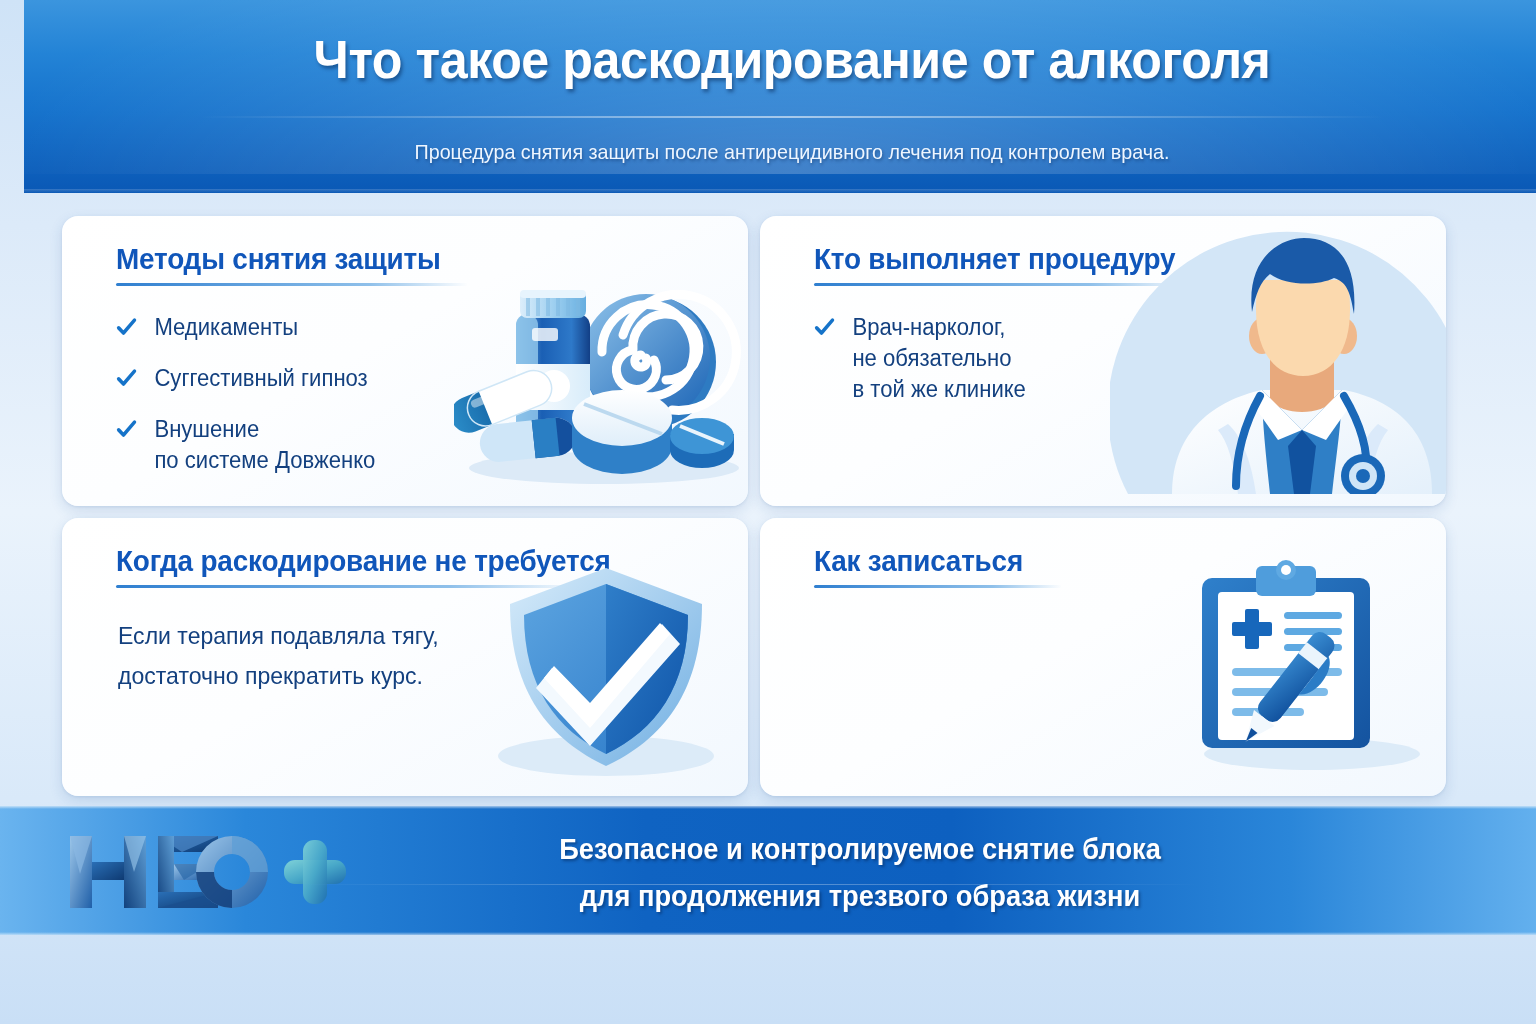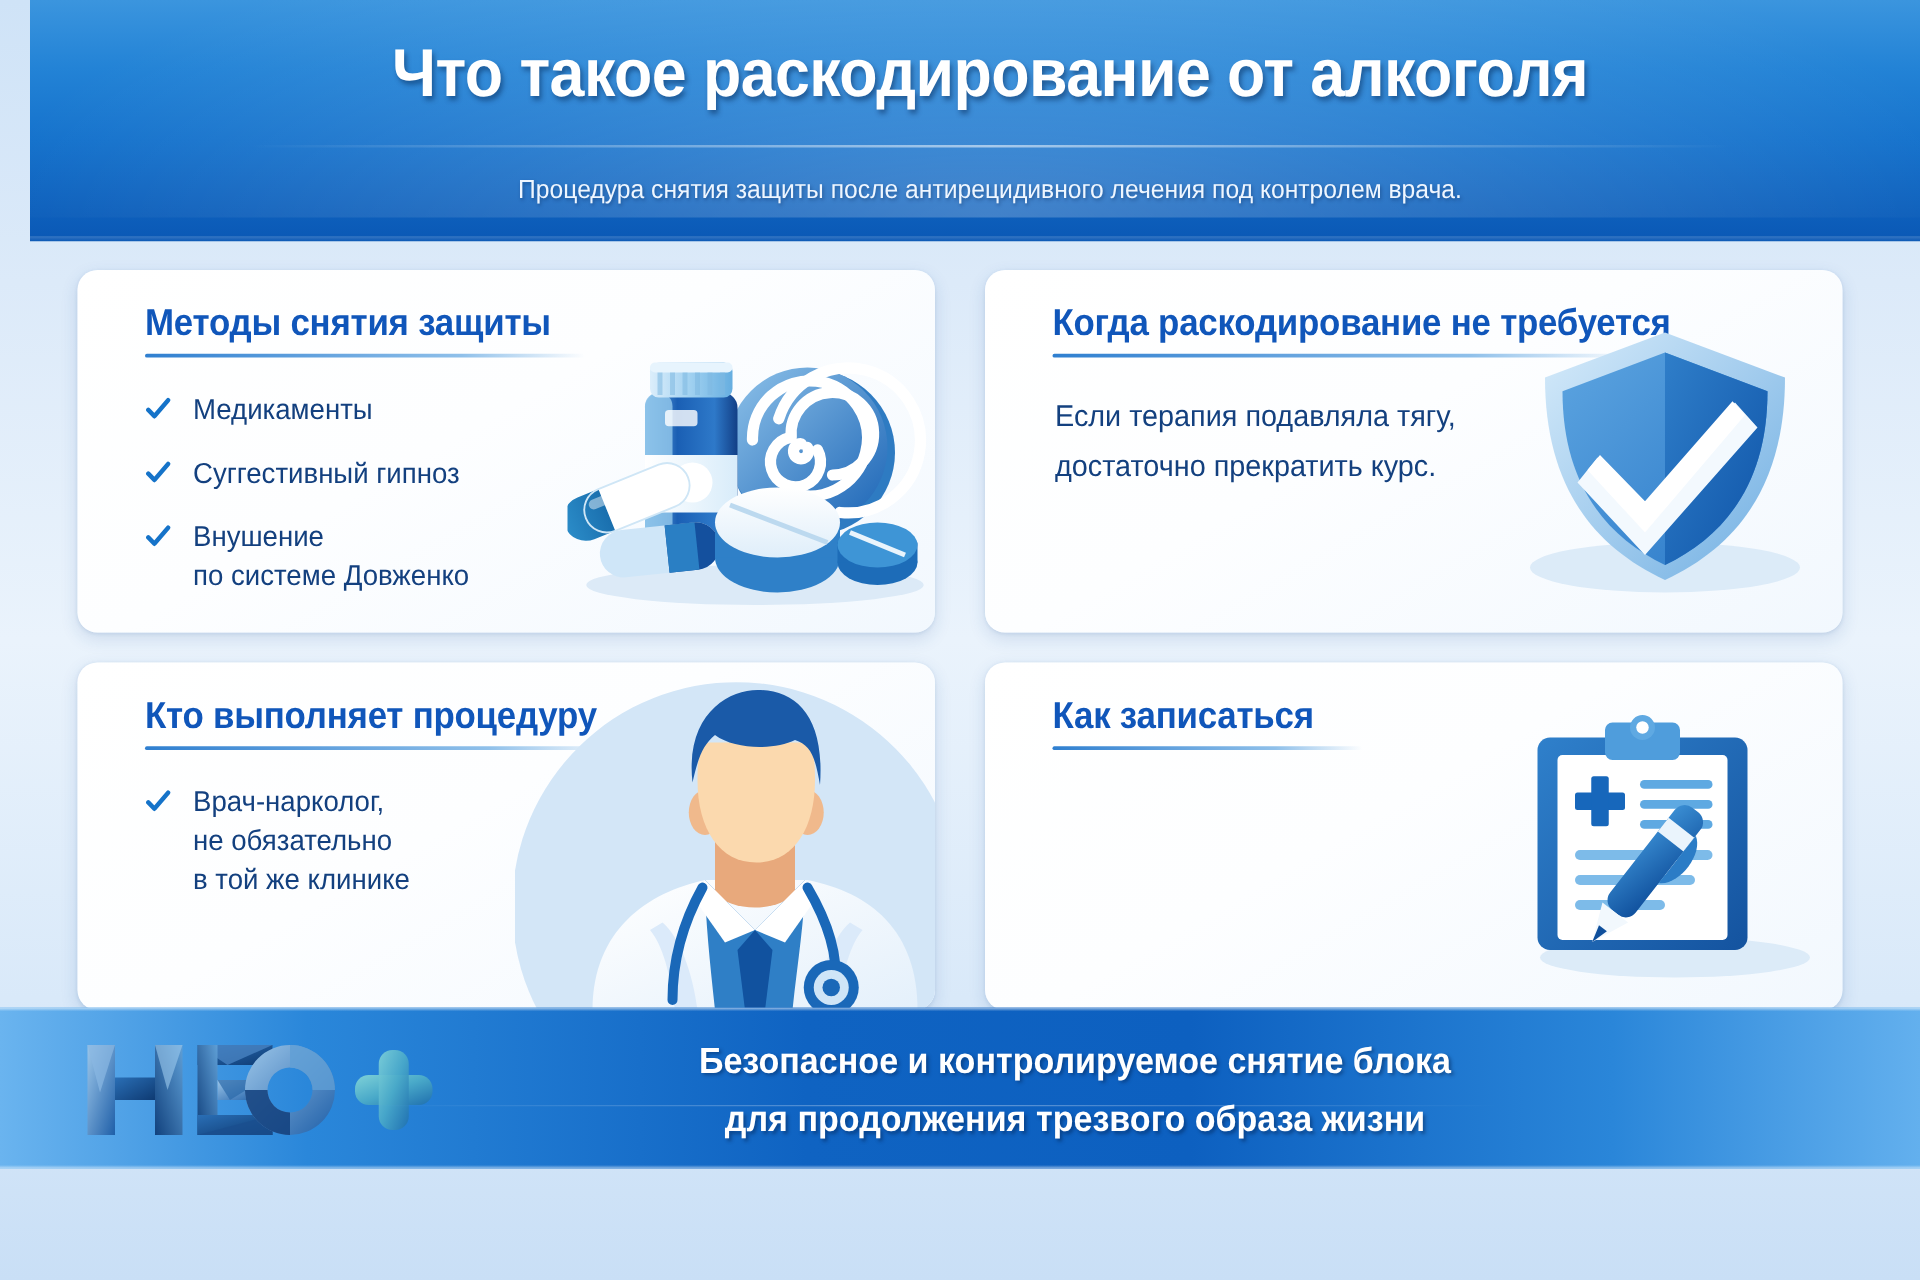--- a/index.html
+++ b/index.html
@@ -58,21 +58,21 @@
     white-space:nowrap;
   }
 
   
   #grid{
     position:absolute; left:62px; top:216px;
     width:1412px; height:592px;
     display:grid;
     grid-template-columns:686px 686px;
     grid-template-rows:290px 278px;
-    column-gap:40px; row-gap:24px;
+    column-gap:40px; row-gap:24px;gap:12px;
   }
   .card{
     position:relative;
     background:linear-gradient(150deg,#ffffff 0%,#fdfeff 45%,#f2f8fe 100%);
     border-radius:16px;
     box-shadow:0 5px 14px rgba(25,80,150,.14), 0 1px 3px rgba(25,80,150,.10);
     overflow:hidden;
   }
   .card-head{
     position:absolute; left:54px; top:26px; right:40px;
@@ -290,55 +290,20 @@
           <ellipse cx="30" cy="22" rx="32" ry="18" fill="#1d6cb8"></ellipse>
           <rect x="-2" y="6" width="64" height="16" fill="#1d6cb8"></rect>
           <ellipse cx="30" cy="8" rx="32" ry="18" fill="#3e95d6"></ellipse>
           <path d="M8 -2 L52 16" stroke="#e9f4fc" stroke-width="4"></path>
         </g>
       </svg>
     </div>
 
     <div class="card">
       <div class="card-head">
-        <div class="card-title">Когда раскодирование не требуется</div>
-        <div class="card-rule rule-w2"></div>
-      </div>
-      <div class="plain-text">
-        <div>Если терапия подавляла тягу,</div>
-        <div>достаточно прекратить курс.</div>
-      </div>
-
-      <svg class="art" style="left:432px; top:42px; width:230px; height:222px;" viewBox="0 0 230 222">
-        <defs>
-          <linearGradient id="g-shOuter" x1="0" y1="0" x2="1" y2="1">
-            <stop offset="0" stop-color="#d6ebfa"></stop>
-              <stop offset=".5" stop-color="#a4cdee"></stop>
-            <stop offset="1" stop-color="#6faee2"></stop>
-          </linearGradient>
-          <linearGradient id="g-shL" x1="0" y1="0" x2="1" y2="1">
-            <stop offset="0" stop-color="#5ca4e0"></stop>
-              <stop offset="1" stop-color="#2b79c8"></stop>
-          </linearGradient>
-          <linearGradient id="g-shR" x1="0" y1="0" x2="1" y2="1">
-            <stop offset="0" stop-color="#2f7ec9"></stop>
-              <stop offset="1" stop-color="#0f54a8"></stop>
-          </linearGradient>
-        </defs>
-        <ellipse cx="112" cy="196" rx="108" ry="20" fill="#dcebf8"></ellipse>
-        <path d="M112 8 L208 44 C208 128 172 178 112 206 C52 178 16 128 16 44 Z" fill="url(#g-shOuter)"></path>
-        <path d="M112 24 L194 55 C194 126 162 170 112 194 C62 170 30 126 30 55 Z" fill="url(#g-shL)"></path>
-        <path d="M112 24 L194 55 C194 126 162 170 112 194 Z" fill="url(#g-shR)"></path>
-        <path d="M58 108 L96 146 L168 64 L186 84 L96 186 L42 128 Z" fill="#f3f9fe"></path>
-        <path d="M60 106 L96 143 L166 63 L176 74 L96 168 L50 118 Z" fill="#ffffff"></path>
-      </svg>
-    </div>
-
-    <div class="card">
-      <div class="card-head">
         <div class="card-title">Кто выполняет процедуру</div>
         <div class="card-rule rule-w3"></div>
       </div>
       <ul class="bullets">
         <li class="bullet">
           <svg class="check-icon" viewBox="0 0 24 24">
             <path d="M3 13 L8.5 18.5 L21 4.5" fill="none" stroke="#1573c9" stroke-width="4" stroke-linecap="round" stroke-linejoin="round"></path>
           </svg>
           <span>Врач-нарколог,</span>
           <span class="sub">не обязательно</span>
@@ -380,20 +345,55 @@
 
           <path d="M118 200 C132 212 142 240 146 270 L128 270 C124 240 118 218 108 206 Z" fill="#dbeafa"></path>
           <path d="M268 200 C254 212 244 240 240 270 L258 270 C262 240 268 218 278 206 Z" fill="#dbeafa"></path>
 
           <path d="M150 172 C130 208 126 240 126 262" stroke="#1a68b8" stroke-width="8" fill="none" stroke-linecap="round"></path>
           <path d="M234 172 C254 206 258 232 256 250" stroke="#1a68b8" stroke-width="8" fill="none" stroke-linecap="round"></path>
           <circle cx="253" cy="252" r="22" fill="#1a68b8"></circle>
           <circle cx="253" cy="252" r="14" fill="#cfe5f7"></circle>
           <circle cx="253" cy="252" r="7" fill="#1a68b8"></circle>
         </g>
+      </svg>
+    </div>
+
+    <div class="card">
+      <div class="card-head">
+        <div class="card-title">Когда раскодирование не требуется</div>
+        <div class="card-rule rule-w2"></div>
+      </div>
+      <div class="plain-text">
+        <div>Если терапия подавляла тягу,</div>
+        <div>достаточно прекратить курс.</div>
+      </div>
+
+      <svg class="art" style="left:432px; top:42px; width:230px; height:222px;" viewBox="0 0 230 222">
+        <defs>
+          <linearGradient id="g-shOuter" x1="0" y1="0" x2="1" y2="1">
+            <stop offset="0" stop-color="#d6ebfa"></stop>
+              <stop offset=".5" stop-color="#a4cdee"></stop>
+            <stop offset="1" stop-color="#6faee2"></stop>
+          </linearGradient>
+          <linearGradient id="g-shL" x1="0" y1="0" x2="1" y2="1">
+            <stop offset="0" stop-color="#5ca4e0"></stop>
+              <stop offset="1" stop-color="#2b79c8"></stop>
+          </linearGradient>
+          <linearGradient id="g-shR" x1="0" y1="0" x2="1" y2="1">
+            <stop offset="0" stop-color="#2f7ec9"></stop>
+              <stop offset="1" stop-color="#0f54a8"></stop>
+          </linearGradient>
+        </defs>
+        <ellipse cx="112" cy="196" rx="108" ry="20" fill="#dcebf8"></ellipse>
+        <path d="M112 8 L208 44 C208 128 172 178 112 206 C52 178 16 128 16 44 Z" fill="url(#g-shOuter)"></path>
+        <path d="M112 24 L194 55 C194 126 162 170 112 194 C62 170 30 126 30 55 Z" fill="url(#g-shL)"></path>
+        <path d="M112 24 L194 55 C194 126 162 170 112 194 Z" fill="url(#g-shR)"></path>
+        <path d="M58 108 L96 146 L168 64 L186 84 L96 186 L42 128 Z" fill="#f3f9fe"></path>
+        <path d="M60 106 L96 143 L166 63 L176 74 L96 168 L50 118 Z" fill="#ffffff"></path>
       </svg>
     </div>
 
     <div class="card">
       <div class="card-head">
         <div class="card-title">Как записаться</div>
         <div class="card-rule rule-w4"></div>
       </div>
 
       <svg class="art" style="left:420px; top:38px; width:244px; height:218px;" viewBox="0 0 244 218">

